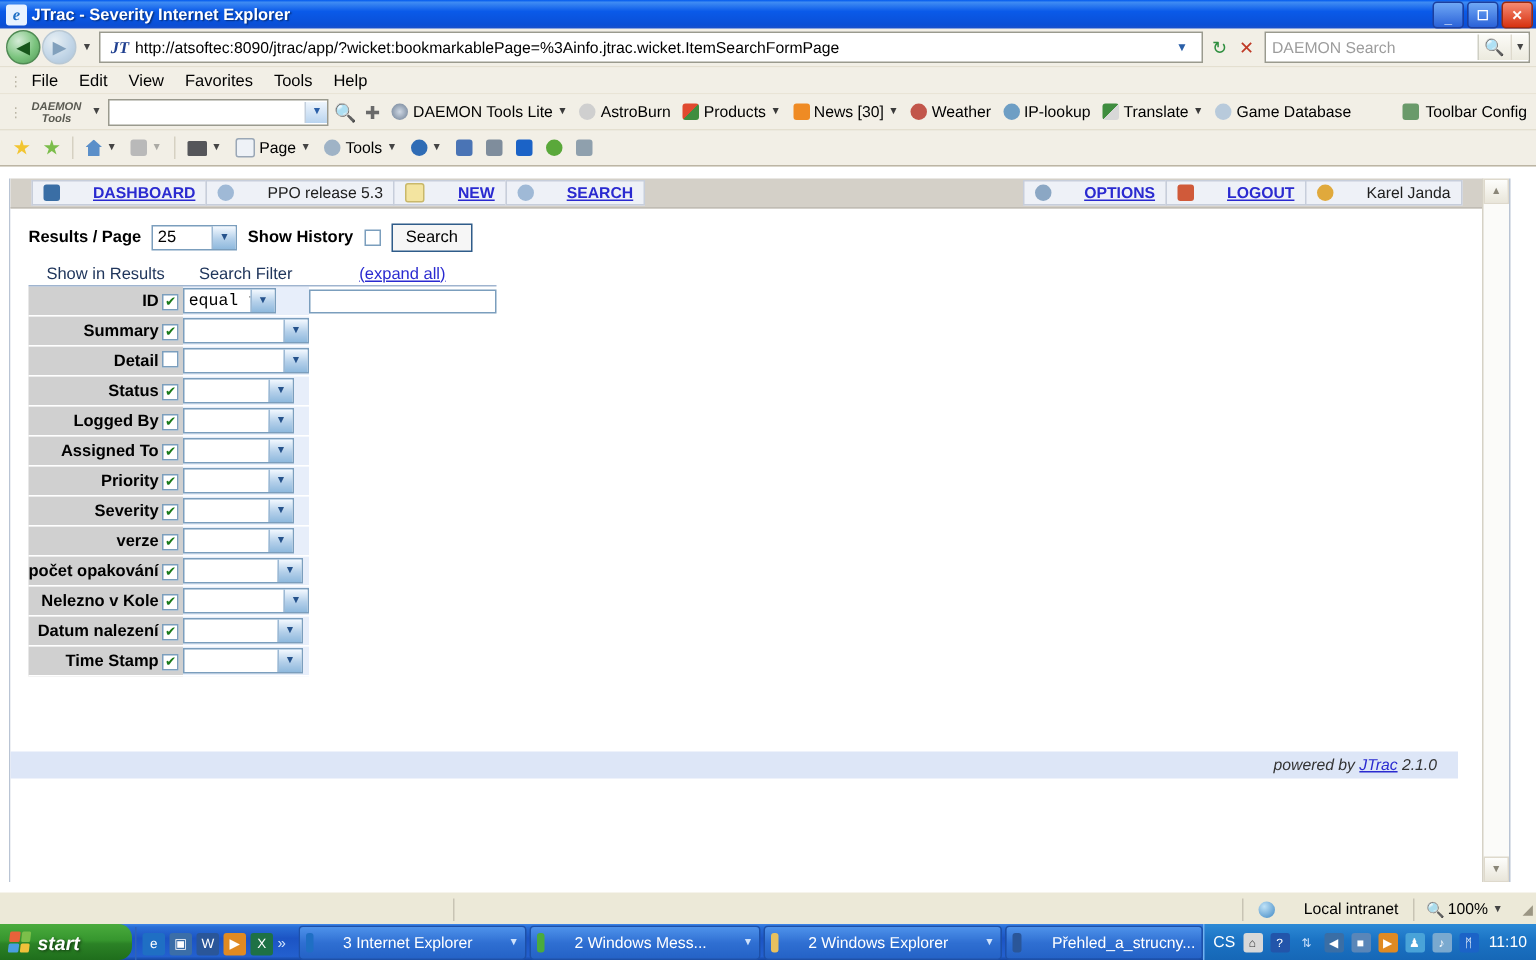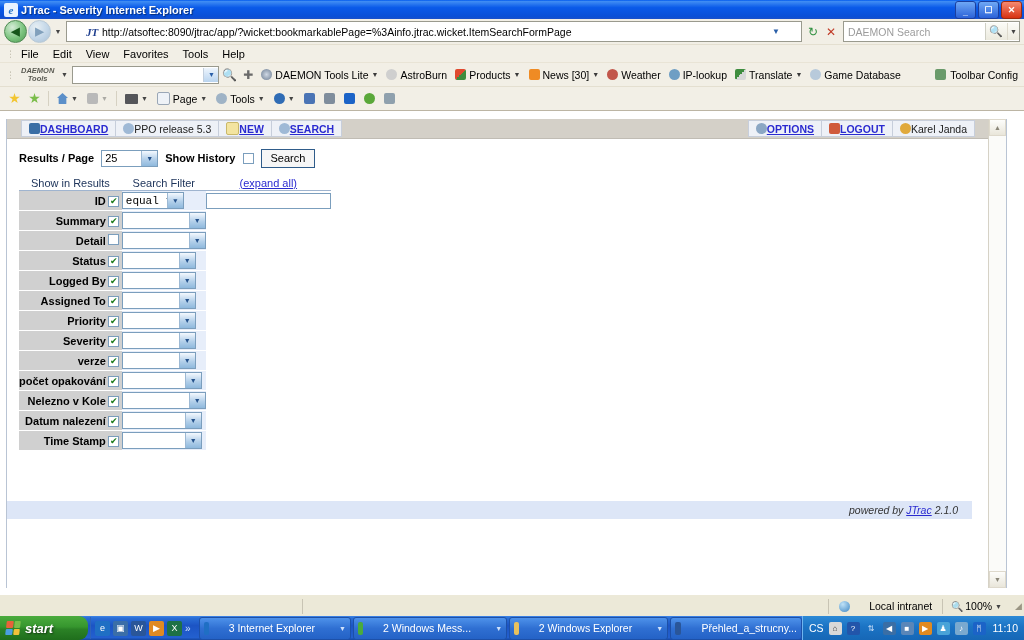--- a/index.html
+++ b/index.html
@@ -44,21 +44,21 @@
     width:21px;height:21px;border-radius:50%;margin-right:1px;
     background:radial-gradient(circle at 35% 30%,#dff0ff,#9dc3ea 55%,#6e9bc9);
     border:1px solid #8aa9c7;display:flex;align-items:center;justify-content:center;
     color:#25619b;font-size:11px;font-weight:bold;
   }
   .navbtn.back{background:radial-gradient(circle at 35% 30%,#d5ecd7,#7cc47f 55%,#4f9a54);border-color:#4f8a53;color:#17561b;}
   .navbtn.fwd{opacity:.55;}
   .navcaret{width:12px;text-align:center;color:#444;font-size:7px;}
   .addrbox{
     flex:1;height:19px;background:#fff;border:1px solid #9a9a8e;
-    display:flex;align-items:center;padding:0 18px;margin:0 2px;
+    display:flex;align-items:center;padding:0 6px;margin:0 2px;
   }
   .addr-ico{
     width:14px;height:13px;margin-right:3px;
     color:#1f3f8f;font-family:"Liberation Serif",serif;font-weight:bold;
     font-size:11px;font-style:italic;display:flex;align-items:center;justify-content:center;
   }
   .addr-url{flex:1;font-size:10.5px;color:#000;white-space:nowrap;overflow:hidden;}
   .addr-drop{width:14px;text-align:center;color:#2a5fa8;font-size:8px;}
   .iconbtn{width:18px;height:18px;display:flex;align-items:center;justify-content:center;font-size:12px;}
   .searchbox{
@@ -124,21 +124,21 @@
   .page-inner{position:absolute;left:0;top:0;right:17px;bottom:0;background:#fff;}
 
   
   .jt-nav{
     height:19px;background:#d4d0c8;display:flex;align-items:center;
     position:relative;border-bottom:1px solid #c0bcb4;
   }
   .jt-left{display:flex;align-items:center;margin-left:14px;gap:0;}
   .jt-right{position:absolute;right:14px;display:flex;align-items:center;}
   .jt-cell{
-    display:flex;align-items:center;gap:0;height:15px;padding:0 7px;
+    display:flex;align-items:center;gap:22px;height:15px;padding:0 7px;
     background:#eef1f7;border:1px solid #c7cedb;border-right:none;font-size:10.5px;
   }
   .jt-cell:last-child{border-right:1px solid #c7cedb;}
   .jt-cell a{color:#2a2ad0;text-decoration:underline;font-weight:bold;font-size:10.5px;}
   .jt-cell .plain{color:#202020;}
   .sq{width:11px;height:11px;border-radius:2px;display:inline-block;}
 
   
   .jt-toolrow{
     display:flex;align-items:center;gap:7px;height:22px;margin:8px 0 0 12px;
@@ -223,21 +223,21 @@
   .sb-zoom{
     display:flex;align-items:center;gap:3px;border-left:1px solid #c8c4b4;
     padding:0 8px;height:15px;
   }
   .sb-grip{width:12px;color:#9b9684;font-size:9px;text-align:right;padding-right:2px;}
 
   
   .taskbar{
     position:absolute;left:0;top:616px;width:1024px;height:24px;
     background:linear-gradient(to bottom,#3f86e8 0%,#2a6fd6 8%,#1c54c4 40%,#2360cf 90%,#15459f 100%);
-    display:flex;align-items:center;
+    display:flex;align-items:flex-end;
   }
   .startbtn{
     height:24px;width:82px;
     background:linear-gradient(to bottom,#4aab3d 0%,#36962e 45%,#2b8226 55%,#1f6e1c 100%);
     border-top-right-radius:9px;border-bottom-right-radius:9px;
     display:flex;align-items:center;gap:5px;padding-left:6px;
     color:#fff;font-weight:bold;font-style:italic;font-size:13px;
     text-shadow:1px 1px 2px rgba(0,0,0,.55);
   }
   .flag{

